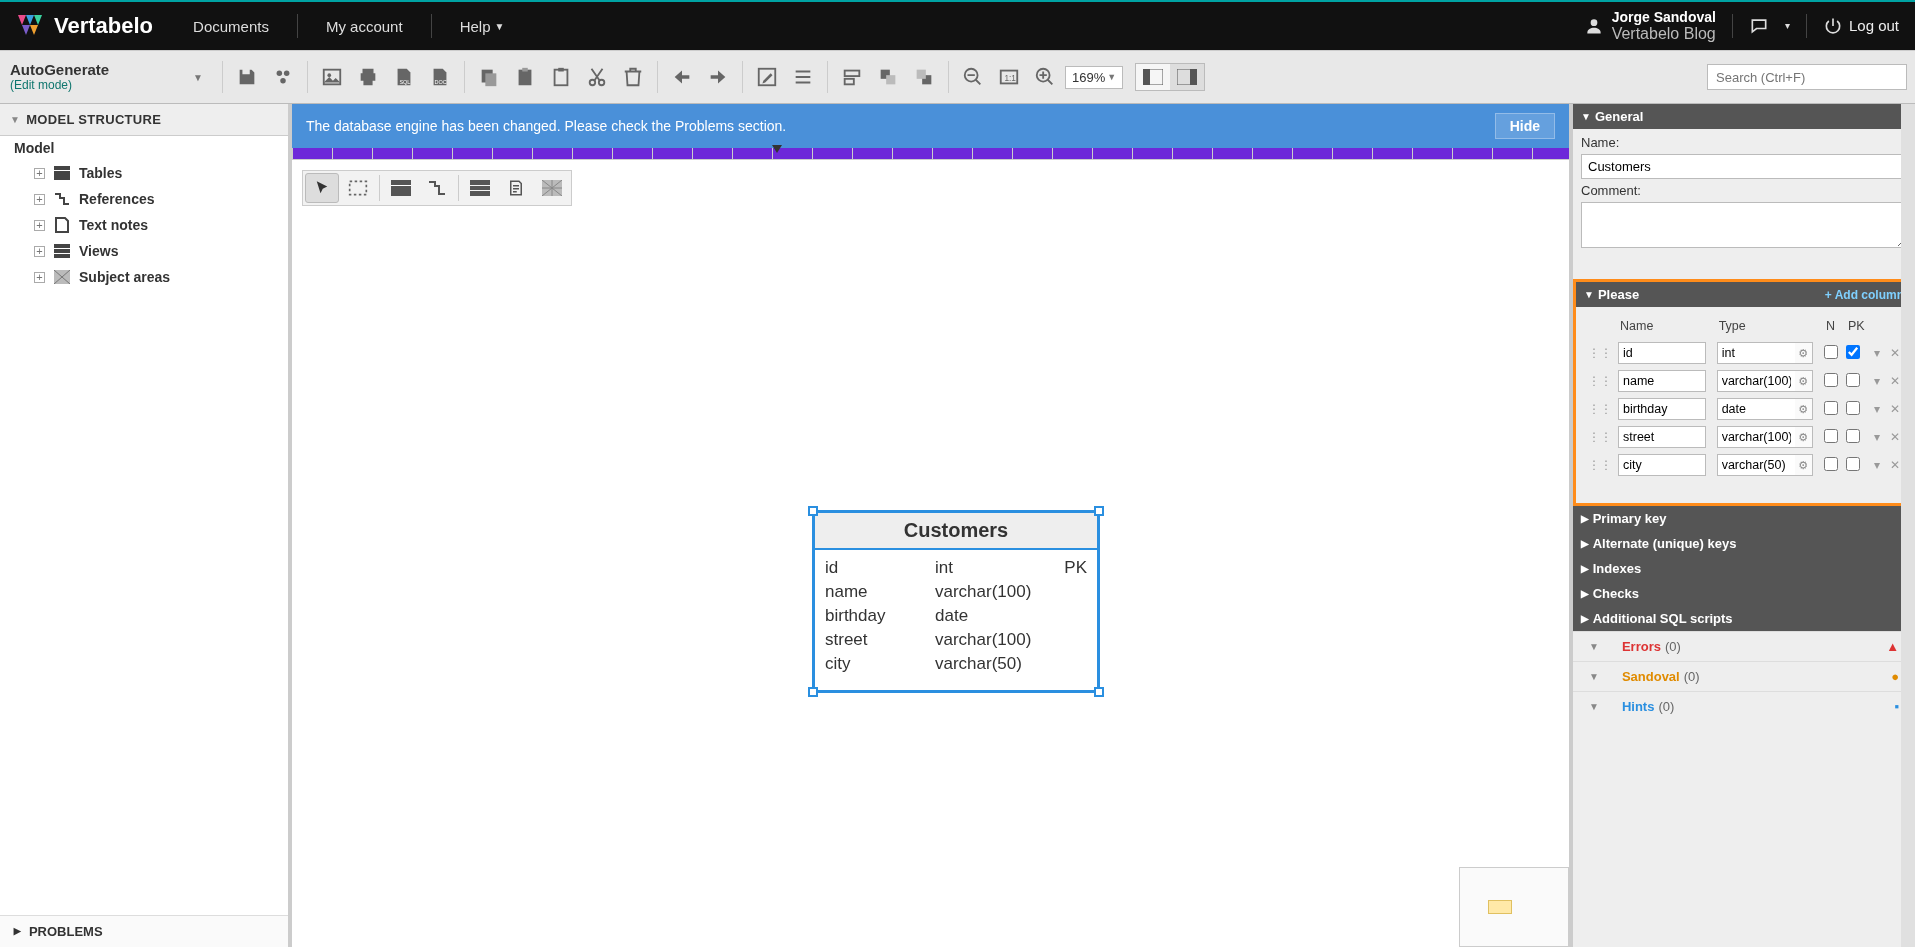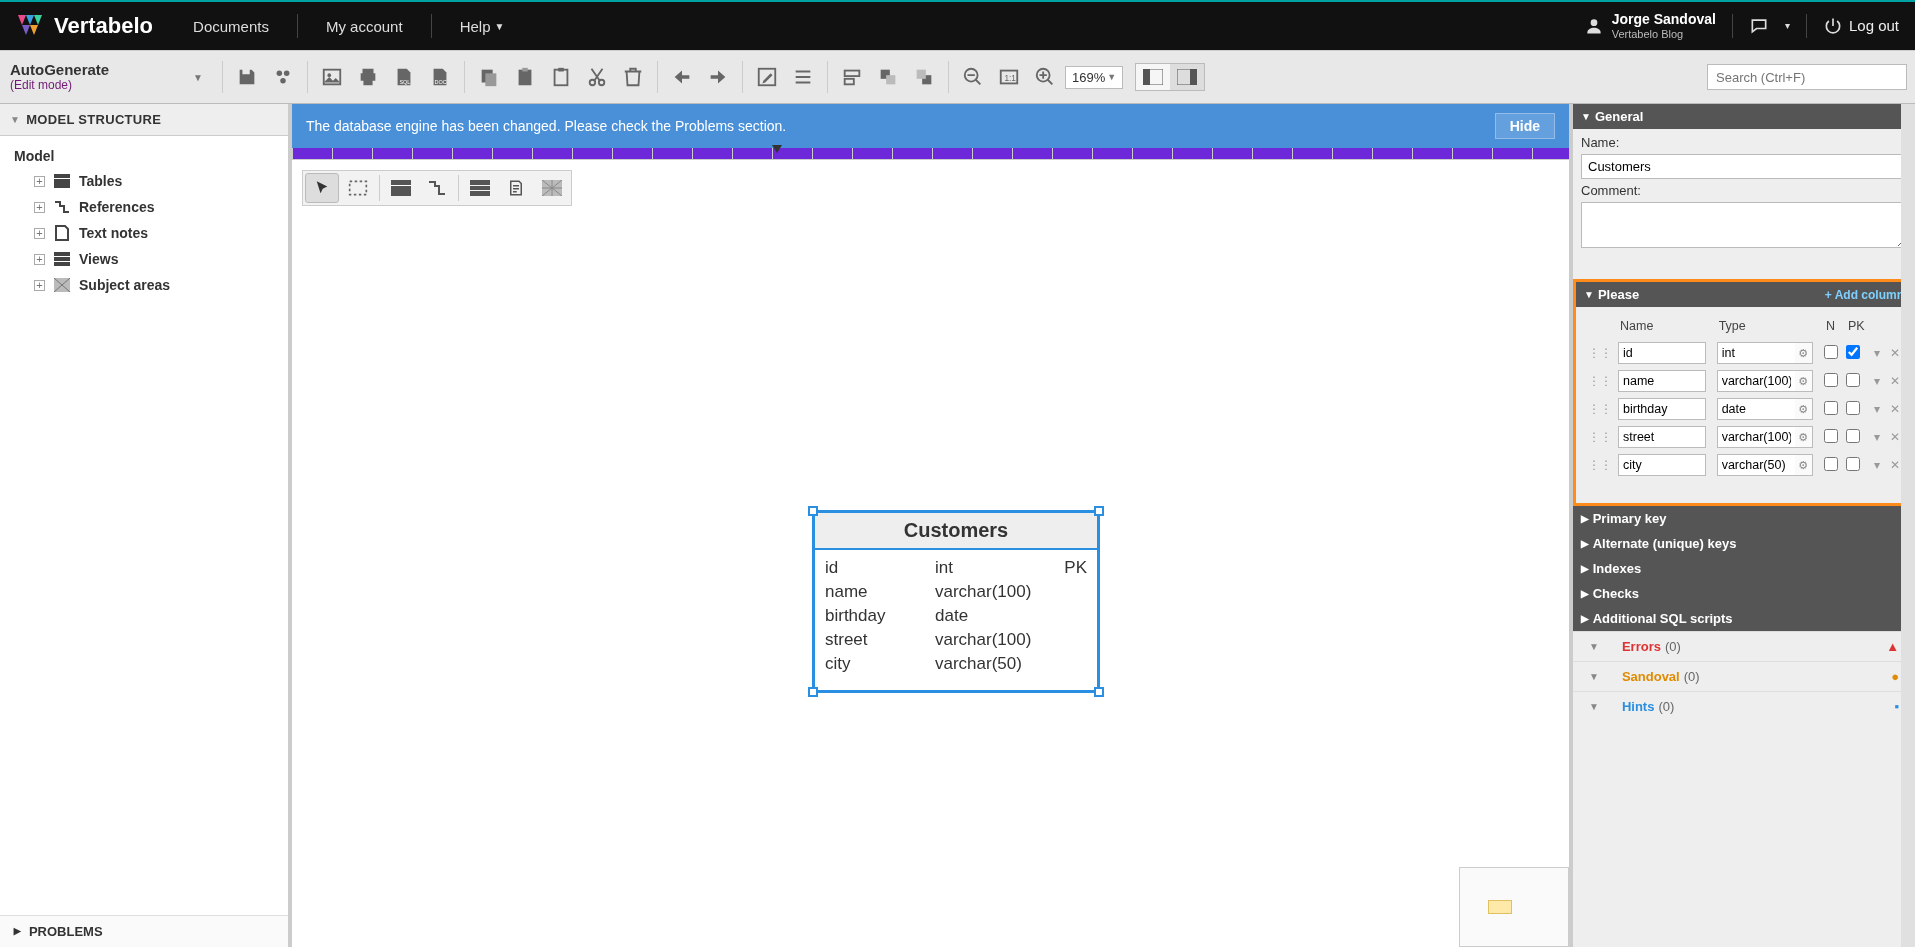--- a/index.html
+++ b/index.html
@@ -10,47 +10,47 @@
   .topbar { background: #111; border-top: 2px solid #00a3a3; height: 50px; display: flex; align-items: center; padding: 0 16px; color: #eee;}
   .logo { display: flex; align-items: center; font-size: 22px; font-weight: bold; color: #fff; margin-right: 40px;}
   .logo svg { margin-right: 8px;}
   .topmenu { display: flex; gap: 28px; font-size: 15px; }
   .topmenu .mitem { color: #ddd; cursor: pointer; display: flex; align-items: center; gap: 4px;}
   .top-spacer { flex: 1;}
   .userbox { display: flex; align-items: center; gap: 16px; }
   .userinfo { display: flex; align-items: center; gap: 8px; }
   .usertxt { display: flex; flex-direction: column; line-height: 1.1;}
   .usertxt .uname { font-weight: bold; font-size: 14px; color: #fff;}
-  .usertxt .usub  { font-size: 11px; color: #bbb;}
+  .usertxt .usub  { font-size: 16px; color: #bbb;}
   .topicon { width: 20px; height: 20px; fill: #ddd;}
   .vdiv { width: 1px; height: 24px; background: #444;}
   .logout { display: flex; align-items: center; gap: 6px; font-size: 15px; color: #eee; cursor: pointer; text-align: center;}
 
   
   .toolbar { background: #e8e8e8; border-top: 1px solid #ccc; border-bottom: 1px solid #bbb; height: 54px; display: flex; align-items: center; padding: 0 8px; gap: 4px;}
   .docname { display: flex; flex-direction: column; line-height: 1.15; padding: 0 10px 0 2px; min-width: 170px;}
   .docname .dn1 { font-weight: bold; font-size: 15px;}
-  .docname .dn2 { font-size: 12px; color: #701a75;}
+  .docname .dn2 { font-size: 12px; color: #0f766e;}
   .tbtn { width: 32px; height: 32px; display: flex; align-items: center; justify-content: center; cursor: pointer; color: #555; border-radius: 3px;}
   .tbtn svg { width: 22px; height: 22px; fill: #666;}
   .tsep { width: 1px; height: 32px; background: #ccc; margin: 0 4px;}
   .zoompct { background: #fff; border: 1px solid #bbb; padding: 3px 6px; font-size: 13px; display: flex; align-items: center; gap: 2px; cursor: pointer;}
   .viewbtns { margin-left: 8px; display: flex; border: 1px solid #bbb; background: #f6f6f6;}
   .viewbtns .vbtn { width: 34px; height: 26px; display: flex; align-items: center; justify-content: center; cursor: pointer;}
   .viewbtns .vbtn.active { background: #ddd;}
   .searchbox { margin-left: auto; }
   .searchbox input { width: 200px; height: 26px; border: 1px solid #bbb; padding: 0 8px; font-size: 13px;}
 
   
   .content { flex: 1; display: flex; min-height: 0;}
   
   .left { width: 292px; border-right: 4px solid #ccc; display: flex; flex-direction: column; background: #fff;}
   .panelhdr { background: #eee; border-bottom: 1px solid #ccc; padding: 8px 10px; font-weight: bold; font-size: 13px; letter-spacing: .3px; display: flex; align-items: center; gap: 6px;}
   .panelhdr .chev { color: #888; font-size: 10px;}
-  .tree { padding: 8px 0; font-size: 14px; flex: 1; overflow: auto;}
+  .tree { padding: 0 0; font-size: 14px; flex: 1; overflow: auto;}
   .treeroot { font-weight: bold; padding: 4px 14px;}
   .titem { display: flex; align-items: center; gap: 8px; padding: 5px 0 5px 34px; cursor: pointer;}
   .titem .exp { width: 11px; height: 11px; border: 1px solid #aaa; display: flex; align-items: center; justify-content: center; font-size: 11px; line-height: 1; color: #777; background: #fff;}
   .titem .ticon { width: 18px; display: flex; justify-content: center; color: #444;}
   .titem .tlabel { font-weight: bold;}
   .problems-footer { border-top: 1px solid #ddd; padding: 8px 10px; font-weight: bold; font-size: 13px; background: #fafafa; display: flex; align-items: center; gap: 6px;}
 
   
   .center { flex: 1; display: flex; flex-direction: column; background: #6d28d9; position: relative; min-width: 0;}
   .banner { background: #4a90d9; color: #fff; display: flex; align-items: center; padding: 0 14px; height: 44px; font-size: 14px;}

